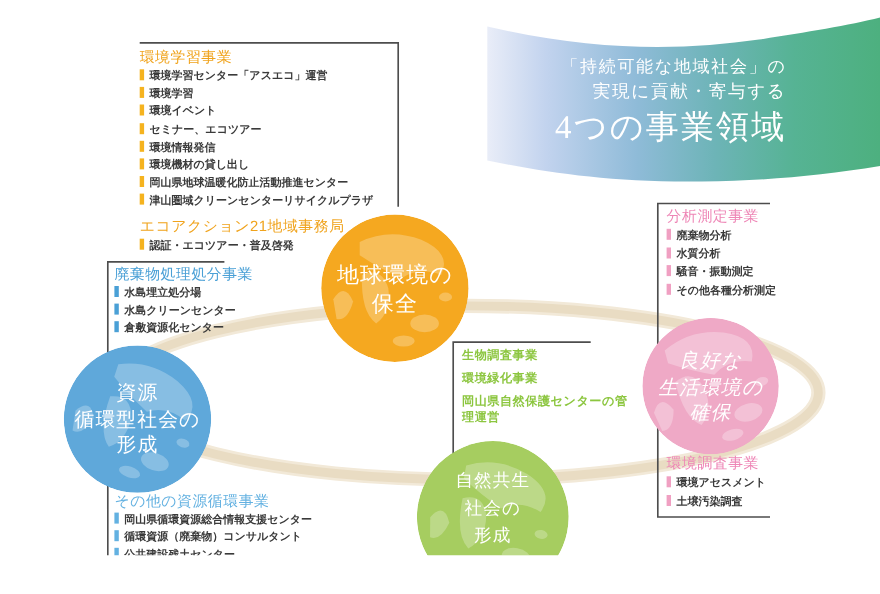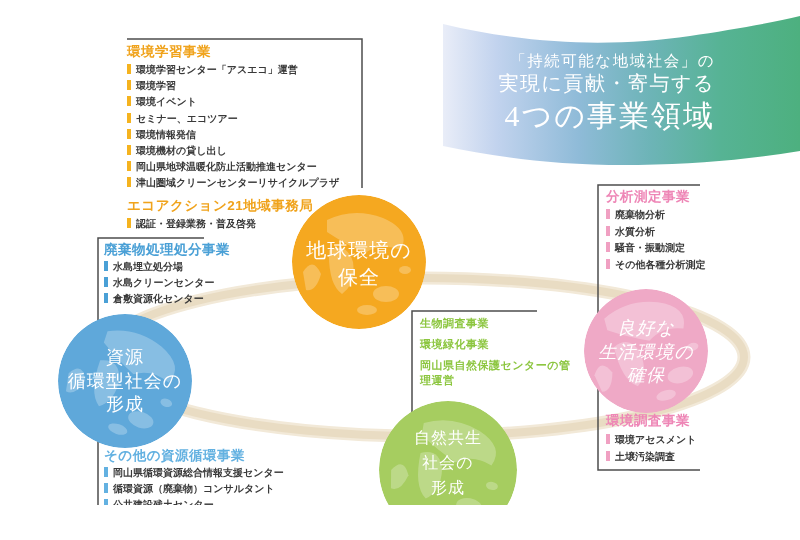--- a/index.html
+++ b/index.html
@@ -2,21 +2,21 @@
 <html><head>
 <meta charset="utf-8">
 <style>
   html,body{margin:0;padding:0;background:#fff;}
   #stage{position:relative;width:800px;height:505px;background:#fff;overflow:hidden;
          font-family:"Liberation Sans","DejaVu Sans",sans-serif;}
   #bg{position:absolute;left:0;top:0;z-index:0;}
 
   
   .list{position:absolute;z-index:3;}
-  .hdr{font-size:13.5px;font-weight:bold;line-height:17px;letter-spacing:.5px;white-space:nowrap;}
+  .hdr{font-size:13.5px;font-weight:normal;line-height:17px;letter-spacing:.5px;white-space:nowrap;}
   .item{font-size:10px;font-weight:bold;line-height:16.2px;color:#3a3a3a;white-space:nowrap;}
   .bul{display:inline-block;width:4px;height:10px;margin-right:5px;vertical-align:-1px;}
   .c-orange{color:#f0a31c}.b-orange{background:#f5b31f}
   .c-blue{color:#4aa0d6}.b-blue{background:#4aa0d6}
   .c-lblue{color:#63b1e1}.b-lblue{background:#63b1e1}
   .c-pink{color:#ee86b6}.b-pink{background:#f0a0c2}
   .c-green{color:#8cc63f}
 
   #list-env-learning{left:127px;top:43px;}
   #list-env-learning .hdr{margin-bottom:2px;}
@@ -39,21 +39,21 @@
                 letter-spacing:1px;}
   #lbl-global{left:259px;top:237px;width:200px;font-size:20px;line-height:27px;}
   #lbl-resource{left:25px;top:346px;width:200px;font-size:18px;line-height:23.5px;}
   #lbl-comfort{left:546px;top:317px;width:200px;font-size:18px;line-height:23.5px;font-style:italic;}
   #lbl-nature{left:348px;top:425px;width:200px;font-size:16px;line-height:25px;}
 
   
   #banner-text{position:absolute;top:50px;right:85px;z-index:3;color:#fff;text-align:right;
                font-family:"Liberation Serif","DejaVu Serif",serif;}
   #banner-text .bl1{font-size:15.5px;line-height:22px;letter-spacing:1.5px;}
-  #banner-text .bl2{font-size:20px;line-height:23px;letter-spacing:1.5px;}
+  #banner-text .bl2{font-size:16px;line-height:23px;letter-spacing:1.5px;}
   #banner-text .btitle{font-size:30px;line-height:40px;letter-spacing:2px;margin-top:1px;}
 </style>
 </head>
 <body>
 
 <div id="stage">
 
   <svg id="bg" width="800" height="540" viewBox="0 0 800 540">
     <defs>
       <linearGradient id="bannerGrad" x1="0" y1="0" x2="1" y2="0">
@@ -144,21 +144,21 @@
     <div class="hdr c-orange">環境学習事業</div>
     <div class="item"><span class="bul b-orange"></span><span>環境学習センター「アスエコ」運営</span></div>
     <div class="item"><span class="bul b-orange"></span><span>環境学習</span></div>
     <div class="item"><span class="bul b-orange"></span><span>環境イベント</span></div>
     <div class="item"><span class="bul b-orange"></span><span>セミナー、エコツアー</span></div>
     <div class="item"><span class="bul b-orange"></span><span>環境情報発信</span></div>
     <div class="item"><span class="bul b-orange"></span><span>環境機材の貸し出し</span></div>
     <div class="item"><span class="bul b-orange"></span><span>岡山県地球温暖化防止活動推進センター</span></div>
     <div class="item"><span class="bul b-orange"></span><span>津山圏域クリーンセンターリサイクルプラザ</span></div>
     <div id="hdr-eco" class="hdr c-orange">エコアクション21地域事務局</div>
-    <div class="item"><span class="bul b-orange"></span><span>認証・登録業務・普及啓発</span></div>
+    <div class="item"><span class="bul b-orange"></span><span>認証・エコツアー・普及啓発</span></div>
   </div>
 
   <div id="list-waste" class="list">
     <div class="hdr c-blue">廃棄物処理処分事業</div>
     <div class="item"><span class="bul b-blue"></span><span>水島埋立処分場</span></div>
     <div class="item"><span class="bul b-blue"></span><span>水島クリーンセンター</span></div>
     <div class="item"><span class="bul b-blue"></span><span>倉敷資源化センター</span></div>
   </div>
 
   <div id="list-other" class="list">

